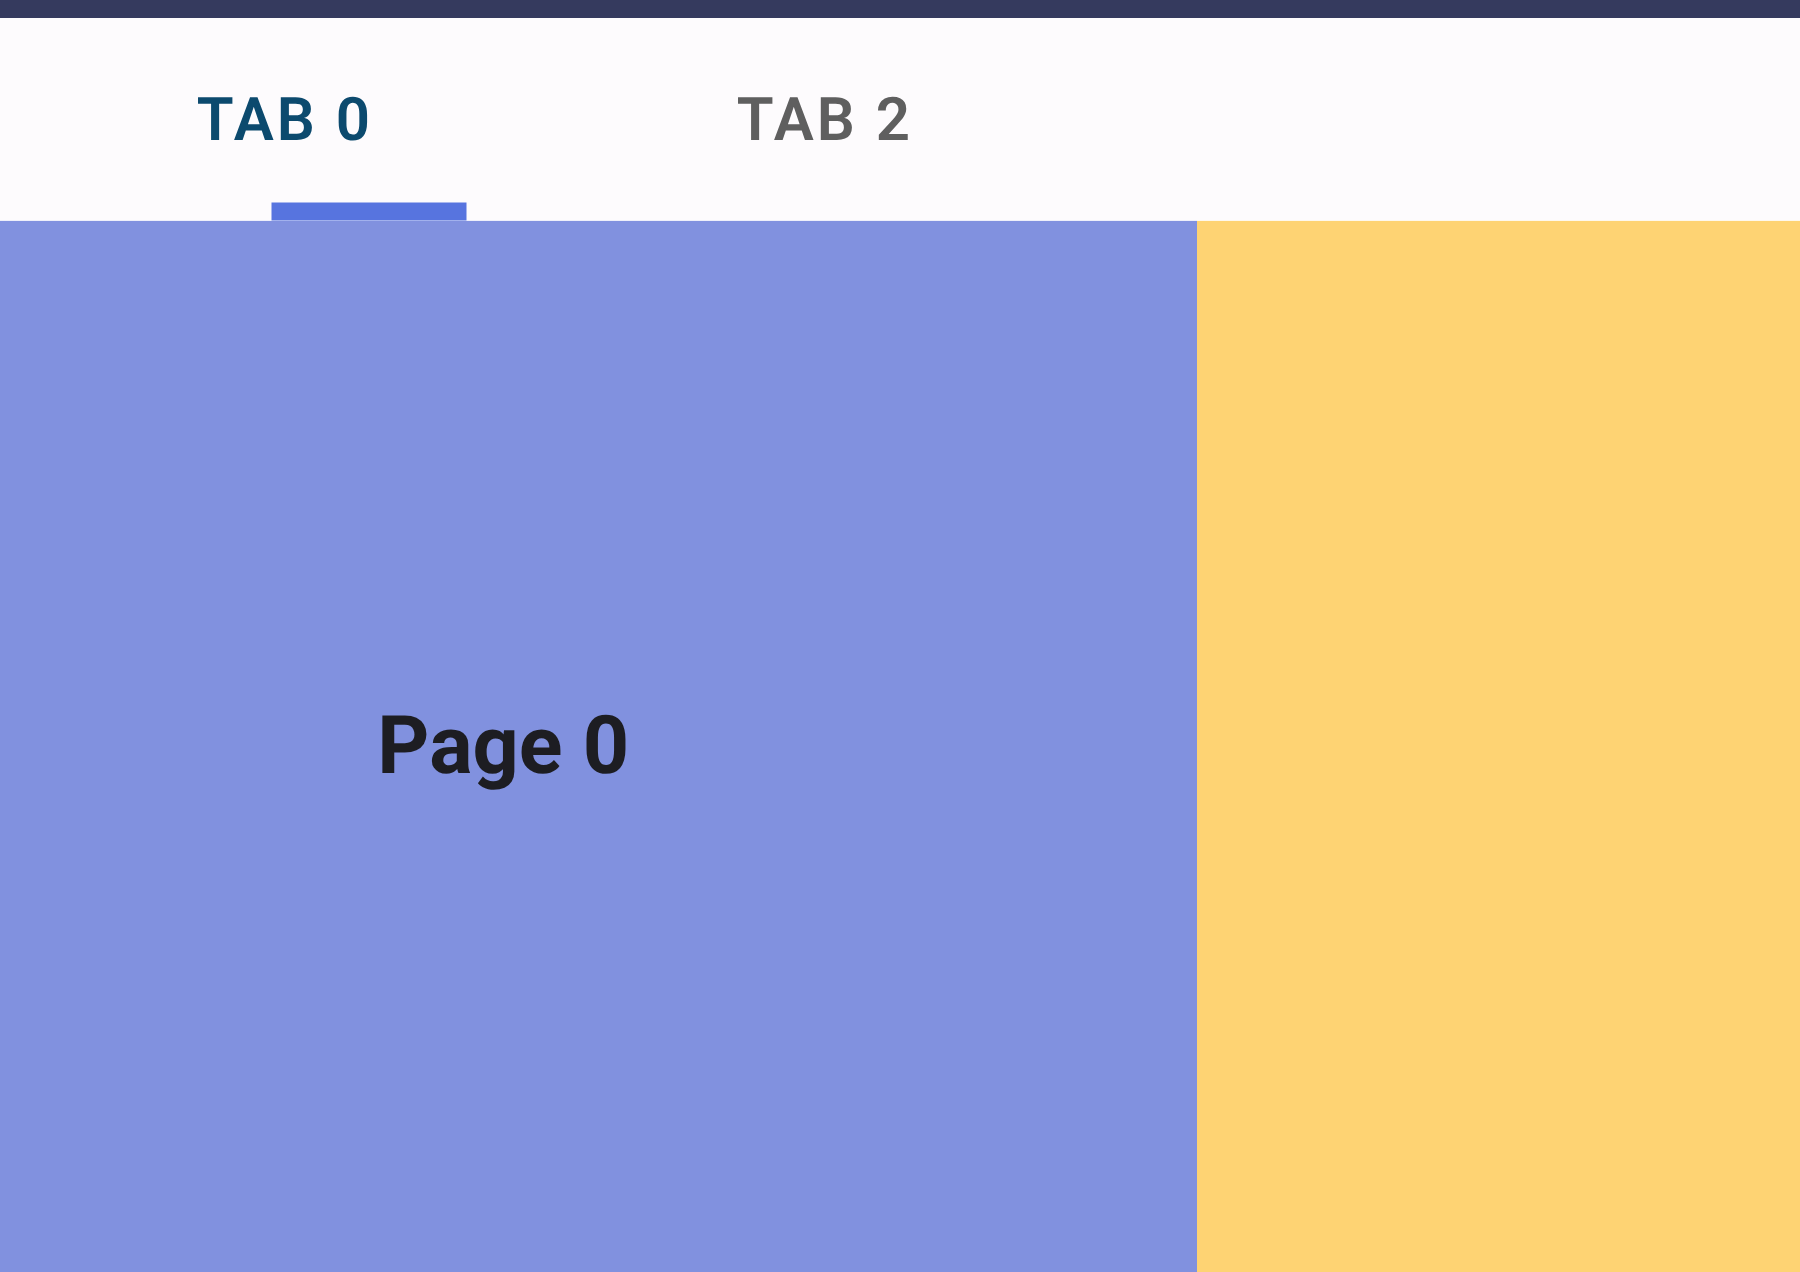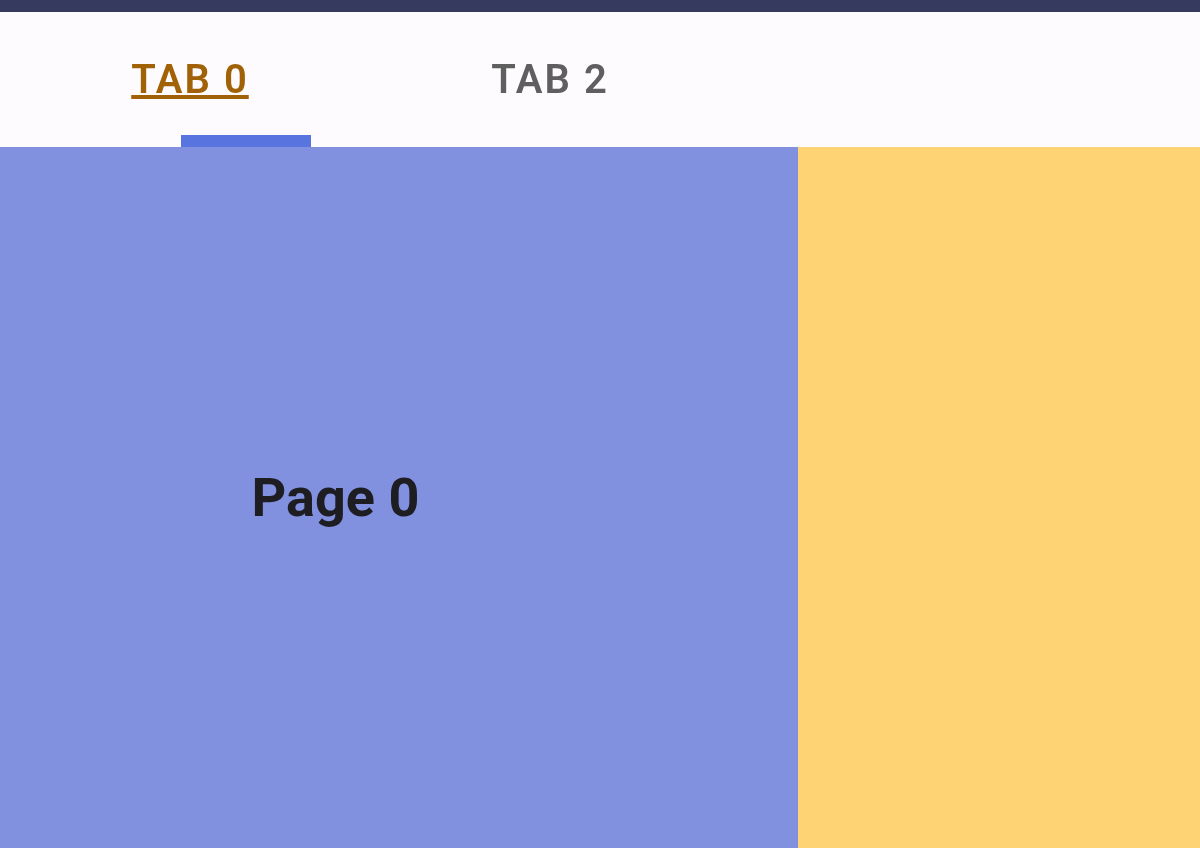--- a/index.html
+++ b/index.html
@@ -36,22 +36,21 @@
       letter-spacing: 2px;
       color: #5f5f5f;
       cursor: pointer;
       position: relative;
       height: 100%;
     }
     .tab-0 { width: 360px; padding-left: 20px; }
     .tab-1 { width: 380px; }
     .tab-2 { width: 380px; justify-content: center; }
     .tab.active {
-      color: #a16207;
-      text-decoration: underline;
+      color: #0c4a6e;
     }
     .tab-indicator {
       position: absolute;
       bottom: 0;
       left: 181px;
       width: 130px;
       height: 12px;
       background: #5774df;
     }
     .pager {

